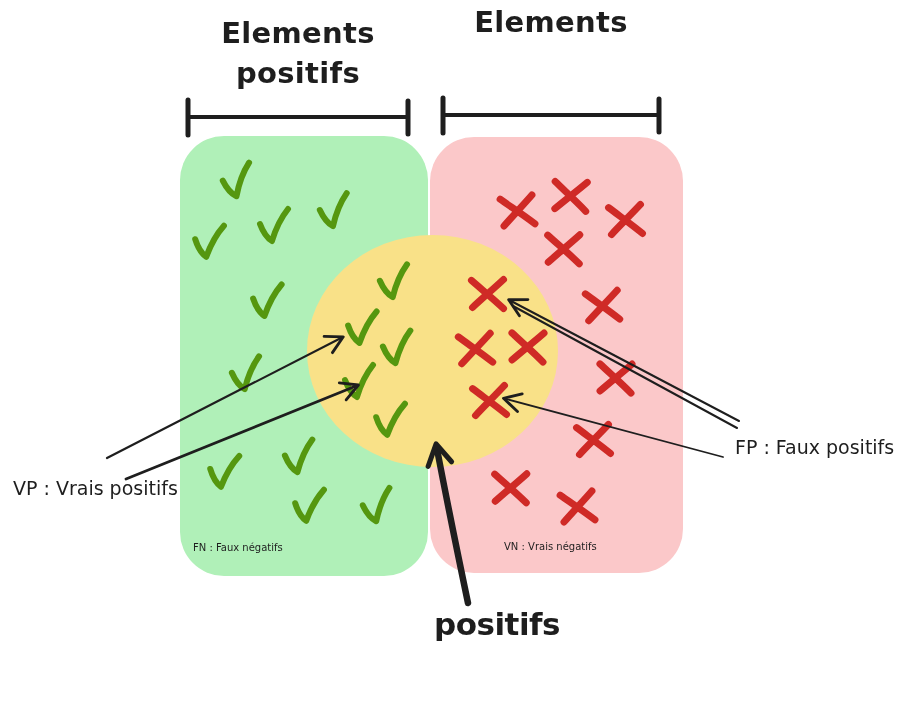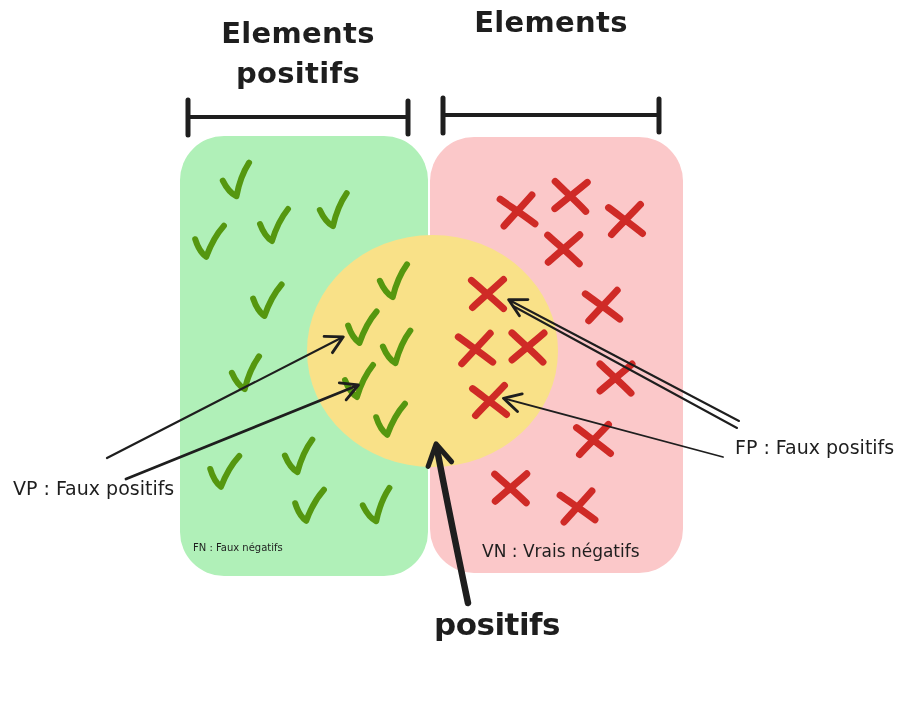--- a/index.html
+++ b/index.html
@@ -13,21 +13,21 @@
   #classified-circle{position:absolute;left:307px;top:235px;width:251px;height:232px;border-radius:50%;background:var(--classified_bg,#f9e188);}
   #overlay{position:absolute;left:0;top:0;width:912px;height:705px;}
   .title{position:absolute;text-align:center;font-weight:700;letter-spacing:.3px;}
   #positive-title{left:168px;top:13px;width:260px;font-size:29px;line-height:40px;}
   #negative-title{left:421px;top:2px;width:260px;font-size:29px;line-height:40px;}
   #classified-title{left:297px;top:601px;width:400px;font-size:31px;line-height:46px;letter-spacing:-.5px;}
   .small-label{position:absolute;font-size:19px;white-space:nowrap;}
   #vp-label{left:13px;top:477px;}
   #fp-label{left:735px;top:436px;}
   #fn-label{left:193px;top:542px;font-size:10px;}
-  #vn-label{left:482px;top:541px;font-size:17px;}
+  #vn-label{left:504px;top:541px;font-size:10px;}
   .bracket line{stroke:var(--ink,#1e1e1e);stroke-width:4;stroke-linecap:round;}
   .bracket .tick{stroke-width:5;}
   .check{fill:none;stroke:var(--check,#55970f);stroke-width:6;stroke-linecap:round;stroke-linejoin:round;}
   .cross{fill:none;stroke:var(--cross,#cf2a26);stroke-width:7;stroke-linecap:round;}
   .arrow{fill:none;stroke:var(--ink,#1e1e1e);stroke-linecap:round;}
 </style>
 </head>
 <body>
 
 <div class="stage">
@@ -113,18 +113,18 @@
   </div>
 
   <div class="title" id="negative-title">
     <div>Elements</div>
   </div>
 
   <div class="title" id="classified-title">
     <div>positifs</div>
   </div>
 
-  <div class="small-label" id="vp-label">VP : Faux positifs</div>
+  <div class="small-label" id="vp-label">VP : Vrais positifs</div>
   <div class="small-label" id="fp-label">FP : Faux positifs</div>
   <div class="small-label" id="fn-label">FN : Faux négatifs</div>
   <div class="small-label" id="vn-label">VN : Vrais négatifs</div>
 
 </div>
 
 </body></html>

